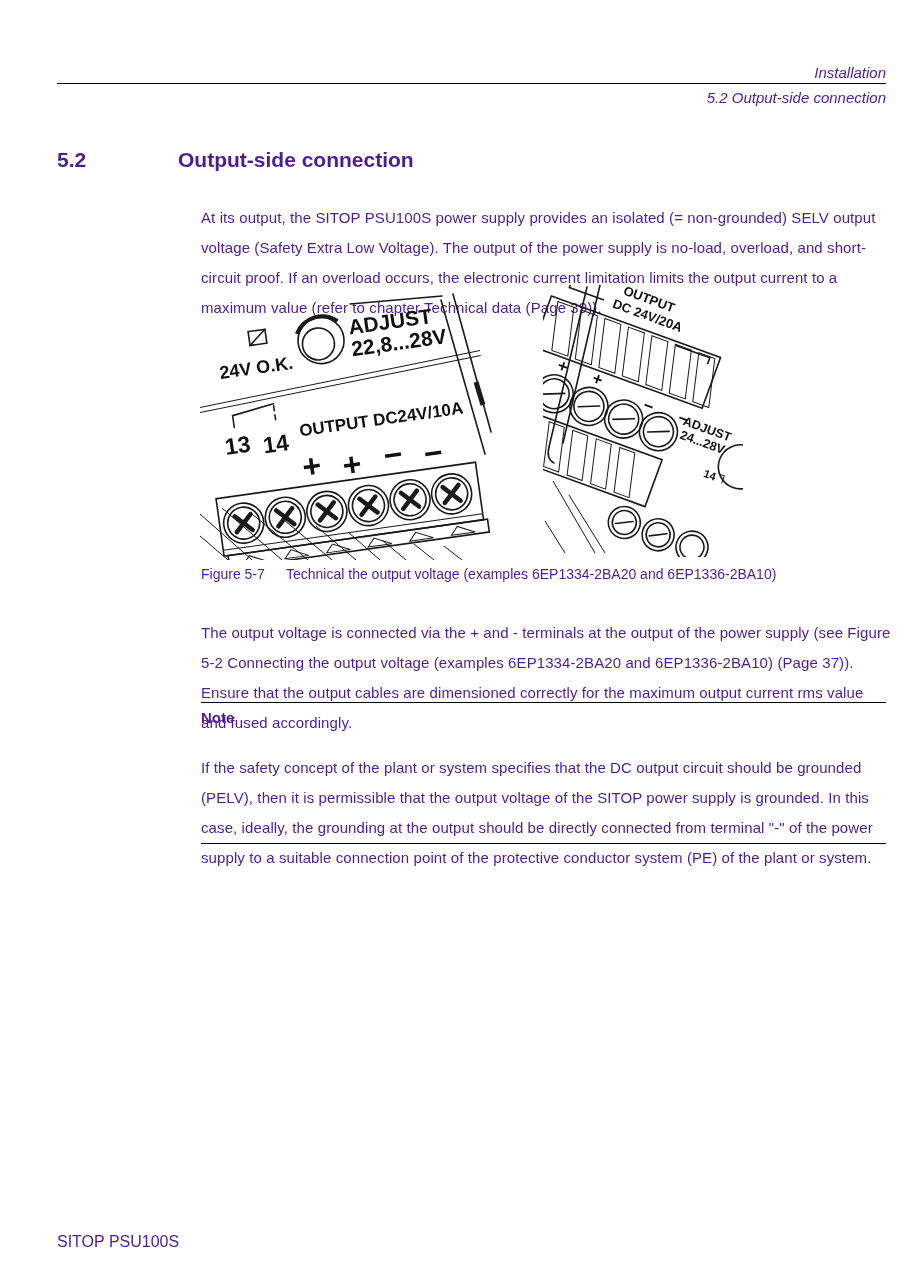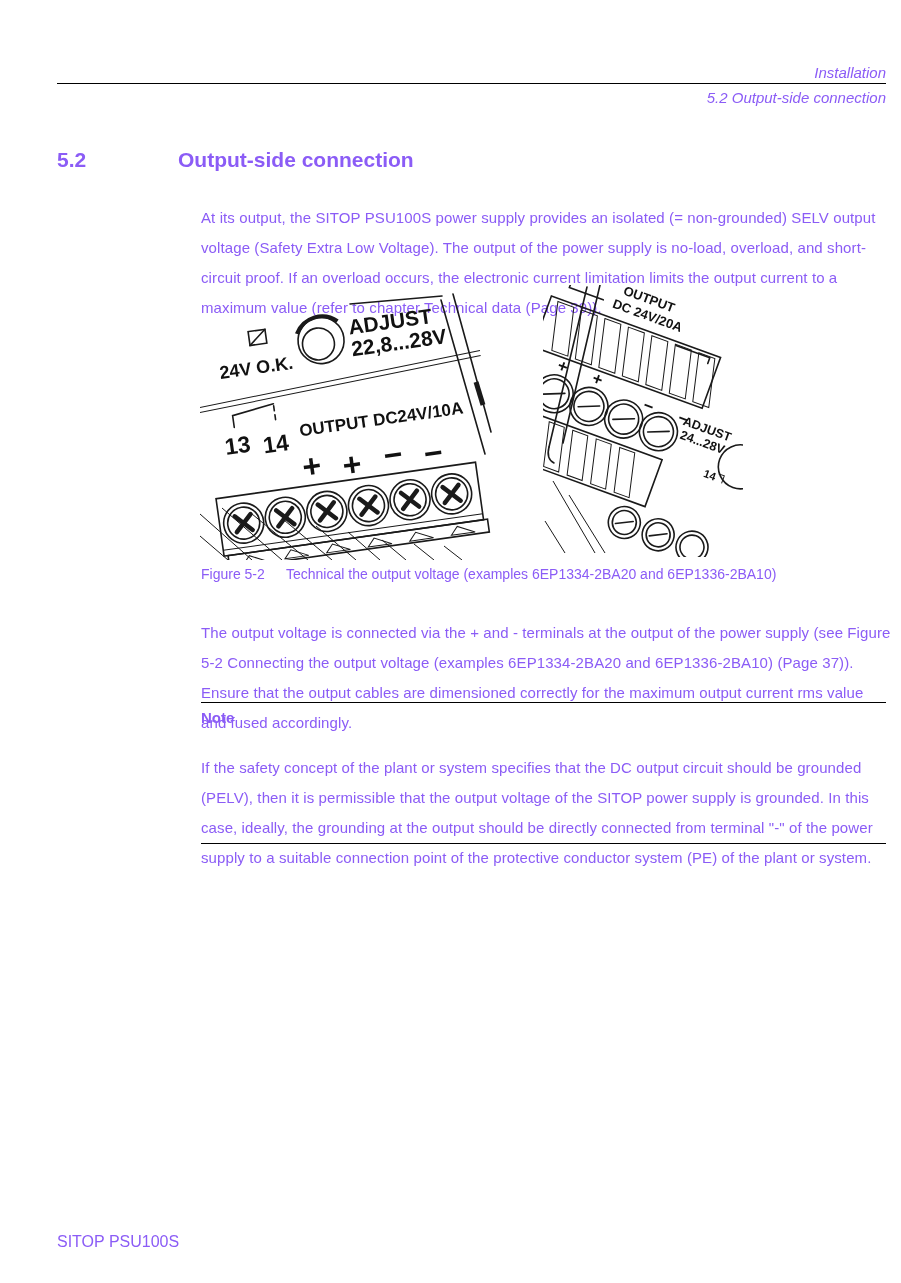--- a/index.html
+++ b/index.html
@@ -1,18 +1,18 @@
 <!DOCTYPE html>
 <html><head>
 <meta charset="utf-8">
 <style>
   html,body { margin:0; padding:0; background:#e8e8e8; }
   .page {
     position:relative; width:901px; height:1283px; margin:0 auto;
-    background:#ffffff; color:#8b5cf6;
+    background:#ffffff; color:#4c1d95;
     font-family:"Liberation Sans", sans-serif;
     overflow:hidden;
   }
   .abs { position:absolute; }
 
   
   .hdr-chapter   { top:64px; left:57px; width:829px; text-align:right; font-style:italic; font-size:15px; }
   .hdr-rule      { top:83px; left:57px; width:829px; height:1px; background:#000; }
   .hdr-section   { top:89px; left:57px; width:829px; text-align:right; font-style:italic; font-size:15px; }
 
@@ -229,21 +229,21 @@
 
       <g class="thin">
         <line x1="10" y1="196" x2="52" y2="268"></line>
         <line x1="26" y1="210" x2="62" y2="268"></line>
         <line x1="2" y1="236" x2="22" y2="268"></line>
       </g>
     </svg>
   </div>
 
   <div class="abs fig-caption">
-    <span class="fig-label">Figure 5-2</span><span>Technical the output voltage (examples 6EP1334-2BA20 and 6EP1336-2BA10)</span>
+    <span class="fig-label">Figure 5-7</span><span>Technical the output voltage (examples 6EP1334-2BA20 and 6EP1336-2BA10)</span>
   </div>
 
   <p class="abs body-text p2">The output voltage is connected via the + and - terminals at the output of the power supply (see Figure 5-2 Connecting the output voltage (examples 6EP1334-2BA20 and 6EP1336-2BA10) (Page 37)). Ensure that the output cables are dimensioned correctly for the maximum output current rms value and fused accordingly.</p>
 
   <div class="abs note-rule-top"></div>
   <div class="abs note-title">Note</div>
   <p class="abs body-text note-text">If the safety concept of the plant or system specifies that the DC output circuit should be grounded (PELV), then it is permissible that the output voltage of the SITOP power supply is grounded. In this case, ideally, the grounding at the output should be directly connected from terminal "-" of the power supply to a suitable connection point of the protective conductor system (PE) of the plant or system.</p>
   <div class="abs note-rule-bottom"></div>
 
   <div class="abs ftr-product">SITOP PSU100S</div>

